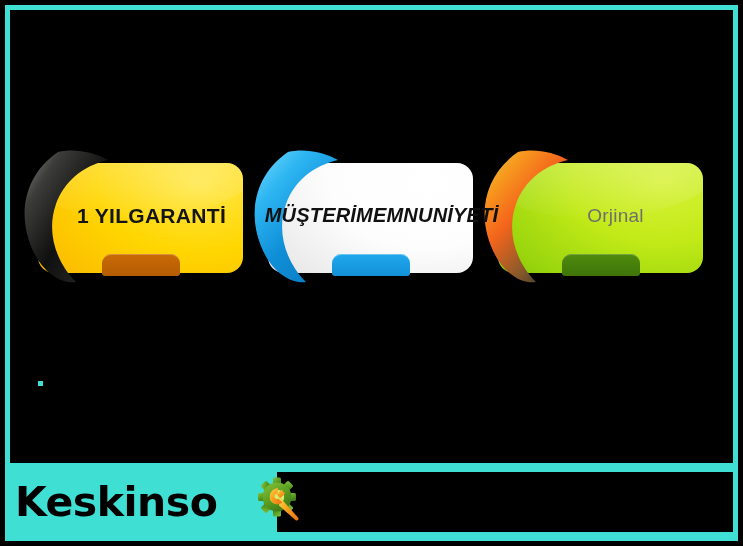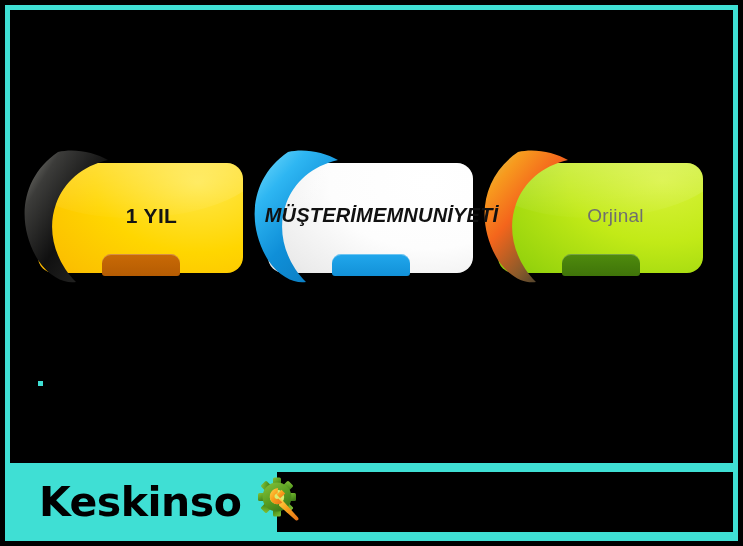--- a/index.html
+++ b/index.html
@@ -199,21 +199,20 @@
   }
   .footer-block {
     position: absolute;
     left: 5px;
     top: 463px;
     width: 272px;
     height: 78px;
     background: #3fdfd4;
     display: flex;
     align-items: center;
-    padding-left: 24px;
   }
   .brand {
     font-family: "DejaVu Sans", sans-serif;
     font-weight: bold;
     font-size: 41px;
     letter-spacing: -0.5px;
     color: #000000;
     margin-left: 10px;
     line-height: 1;
   }
@@ -246,20 +245,21 @@
             <stop offset="55%" stop-color="#101010"></stop>
             <stop offset="100%" stop-color="#2e2e2c"></stop>
           </linearGradient>
         </defs>
         <path d="M 46,8 C 8,34 4,80 26,116 C 38,134 54,140 64,138
                  C 44,118 34,88 44,60 C 52,38 70,22 96,16
                  C 82,8 62,4 46,8 Z" fill="url(#sw1)"></path>
       </svg>
       <div class="badge-label">
         <span>1 YIL</span>
+        <span>GARANTİ</span>
       </div>
     </div>
 
     <div class="badge badge-2">
       <div class="badge-body"></div>
       <div class="badge-tab"></div>
       <svg class="swoosh" viewBox="0 0 150 150">
         <defs>
           <linearGradient id="sw2" x1="0.1" y1="0" x2="0.8" y2="1">
             <stop offset="0%" stop-color="#6fd8fb"></stop>

